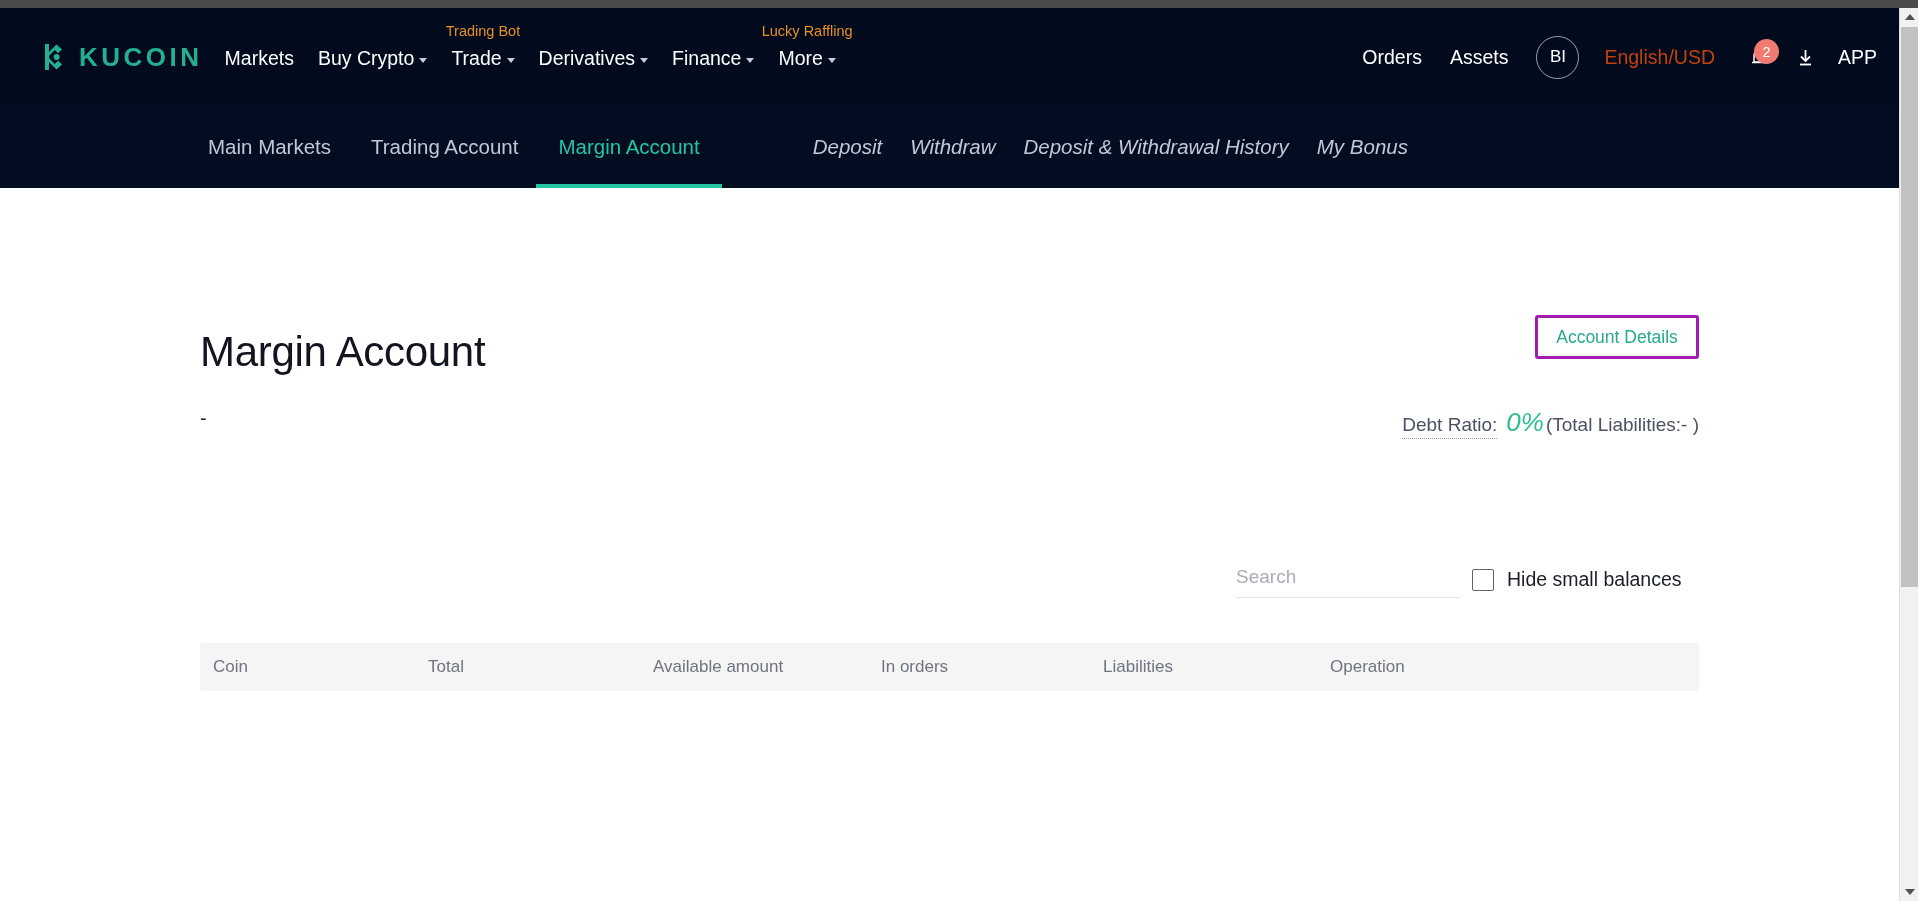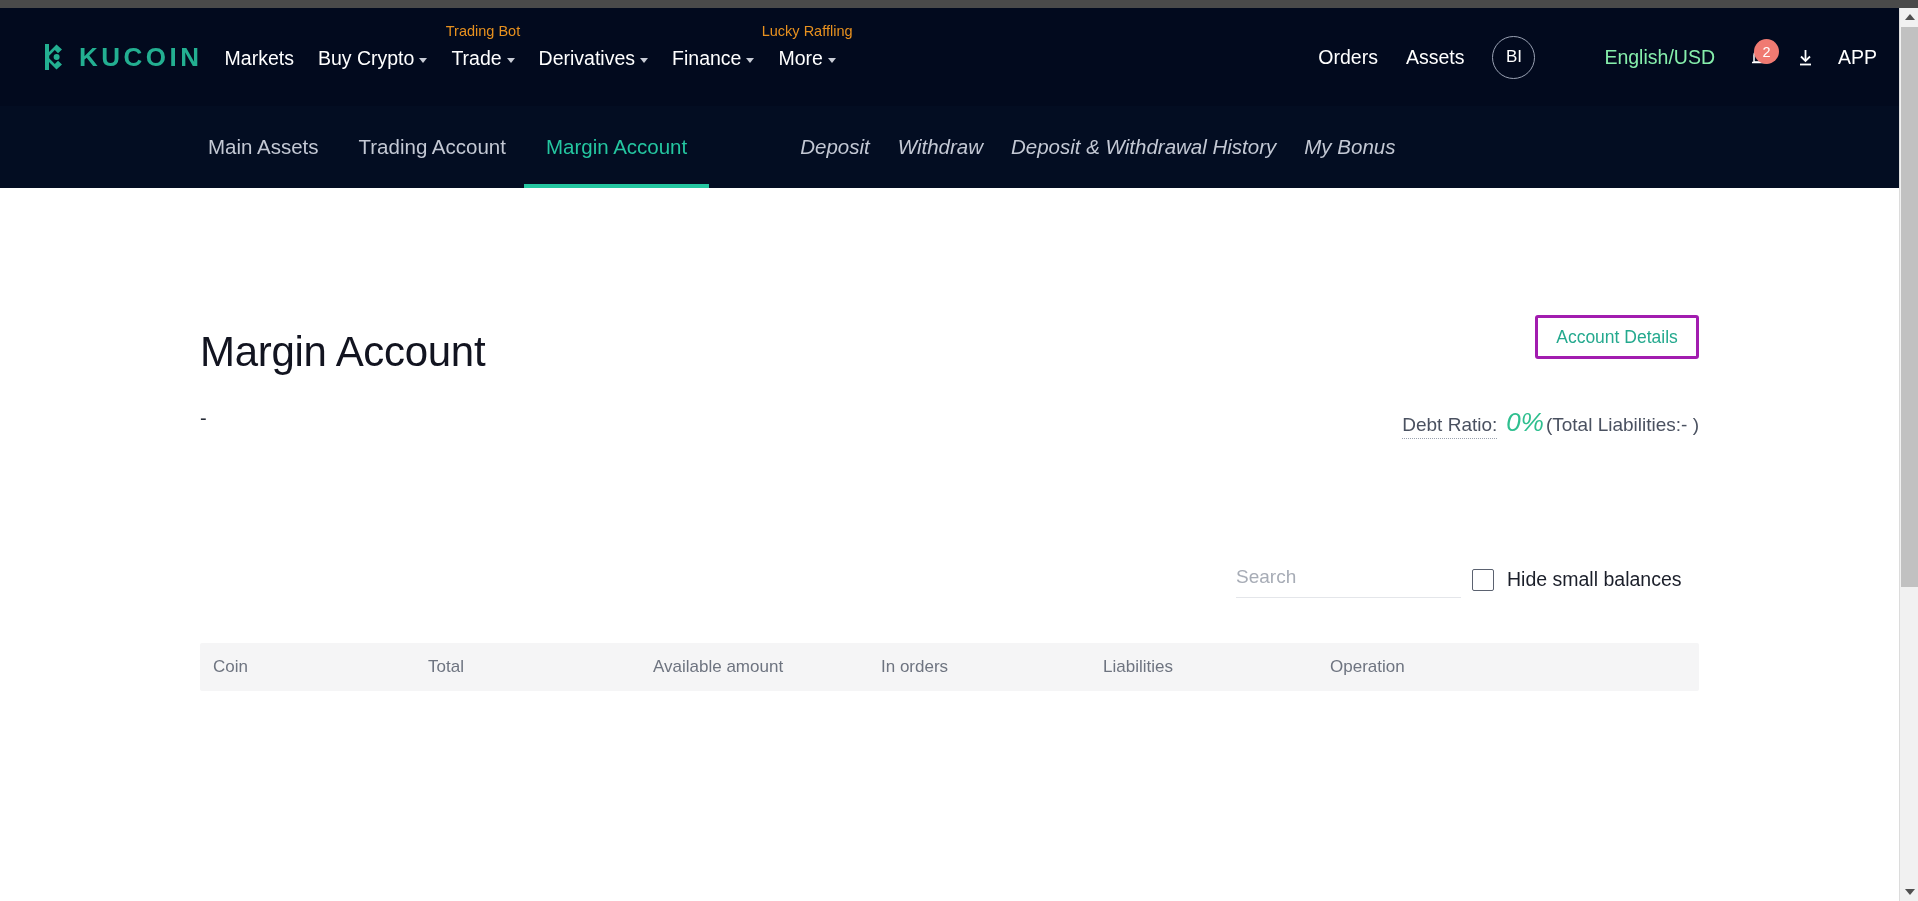--- a/index.html
+++ b/index.html
@@ -117,26 +117,25 @@
     border-radius: 50%;
     color: #ffffff;
     font-size: 17px;
     display: flex;
     align-items: center;
     justify-content: center;
     margin-right: 25px;
     cursor: pointer;
   }
   .lang {
-    color: #86efac;
+    color: #c2410c;
     font-size: 19.5px;
     margin-right: 30px;
     cursor: pointer;
     white-space: nowrap;
-    margin-left: 44px;
   }
   .bell-wrap {
     position: relative;
     width: 30px; height: 30px;
     margin-right: 22px;
     cursor: pointer;
   }
   .bell-badge {
     position: absolute;
     top: -3px; left: 9px;
@@ -424,21 +423,21 @@
             <line x1="3" y1="16.5" x2="14" y2="16.5" stroke="#ffffff" stroke-width="1.8"></line>
           </svg>
           <span>APP</span>
         </div>
       </div>
     </div>
 
     <div class="subnav">
       <div class="subnav-group subnav-left">
         <div class="sub-item">
-          <span>Main Assets</span>
+          <span>Main Markets</span>
         </div>
         <div class="sub-item">
           <span>Trading Account</span>
         </div>
         <div class="sub-item active">
           <span>Margin Account</span>
         </div>
       </div>
       <div class="subnav-group subnav-right">
         <div class="sub-item">

